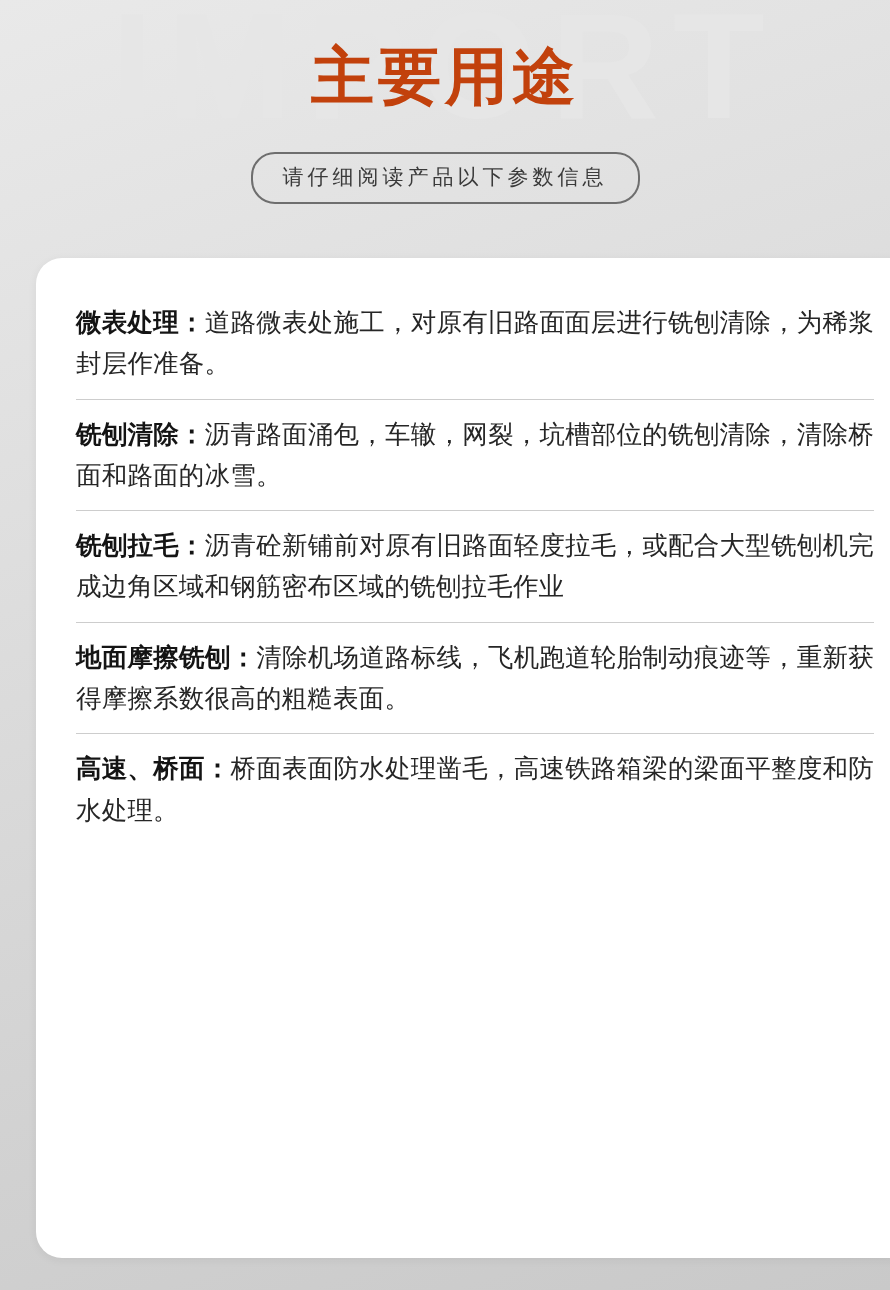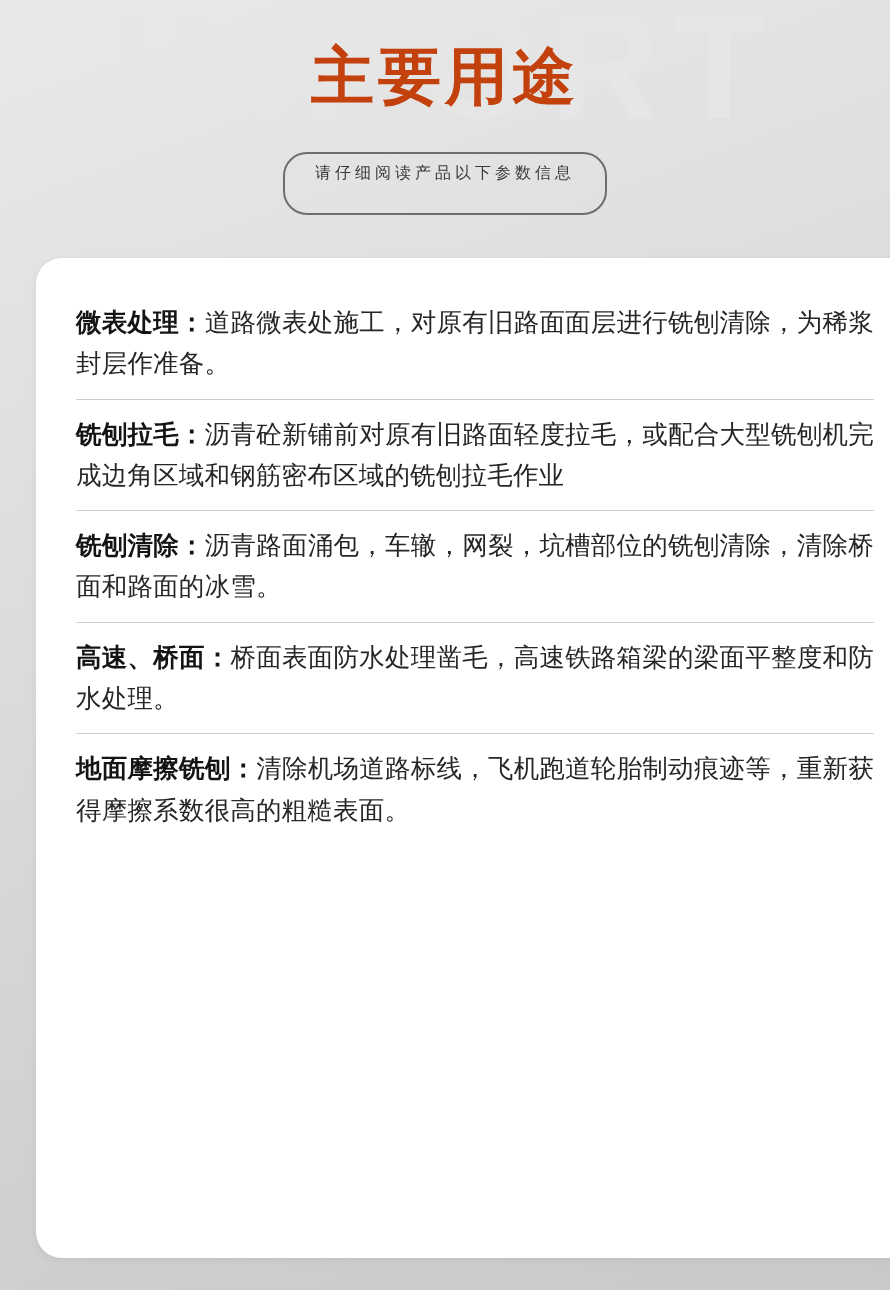--- a/index.html
+++ b/index.html
@@ -51,22 +51,22 @@
     position: absolute;
     top: 152px;
     left: 0;
     width: 890px;
     display: flex;
     justify-content: center;
   }
   .subtitle {
     border: 2px solid #6e6e6e;
     border-radius: 24px;
-    padding: 9px 30px 29px 30px;
-    font-size: 16px;
+    padding: 9px 30px 11px 30px;
+    font-size: 21px;
     color: #3a3a3a;
     letter-spacing: 4px;
     background: transparent;
     white-space: nowrap;
   }
 
   
   .card {
     position: absolute;
     top: 258px;
@@ -117,38 +117,38 @@
   <div class="entries">
 
     <div class="entry">
       <p>
         <span class="lbl">微表处理：</span><span>道路微表处施工，对原有旧路面面层进行铣刨清除，为稀浆封层作准备。</span>
       </p>
     </div>
 
     <div class="entry">
       <p>
-        <span class="lbl">铣刨拉毛：</span><span>沥青砼新铺前对原有旧路面轻度拉毛，或配合大型铣刨机完成边角区域和钢筋密布区域的铣刨拉毛作业</span>
+        <span class="lbl">铣刨清除：</span><span>沥青路面涌包，车辙，网裂，坑槽部位的铣刨清除，清除桥面和路面的冰雪。</span>
       </p>
     </div>
 
     <div class="entry">
       <p>
-        <span class="lbl">铣刨清除：</span><span>沥青路面涌包，车辙，网裂，坑槽部位的铣刨清除，清除桥面和路面的冰雪。</span>
+        <span class="lbl">铣刨拉毛：</span><span>沥青砼新铺前对原有旧路面轻度拉毛，或配合大型铣刨机完成边角区域和钢筋密布区域的铣刨拉毛作业</span>
       </p>
     </div>
 
 
 
     <div class="entry">
       <p>
-        <span class="lbl">高速、桥面：</span><span>桥面表面防水处理凿毛，高速铁路箱梁的梁面平整度和防水处理。</span>
+        <span class="lbl">地面摩擦铣刨：</span><span>清除机场道路标线，飞机跑道轮胎制动痕迹等，重新获得摩擦系数很高的粗糙表面。</span>
       </p>
     </div>
 
     <div class="entry">
       <p>
-        <span class="lbl">地面摩擦铣刨：</span><span>清除机场道路标线，飞机跑道轮胎制动痕迹等，重新获得摩擦系数很高的粗糙表面。</span>
+        <span class="lbl">高速、桥面：</span><span>桥面表面防水处理凿毛，高速铁路箱梁的梁面平整度和防水处理。</span>
       </p>
     </div>
 
   </div>
 </div>
 
 </body></html>

